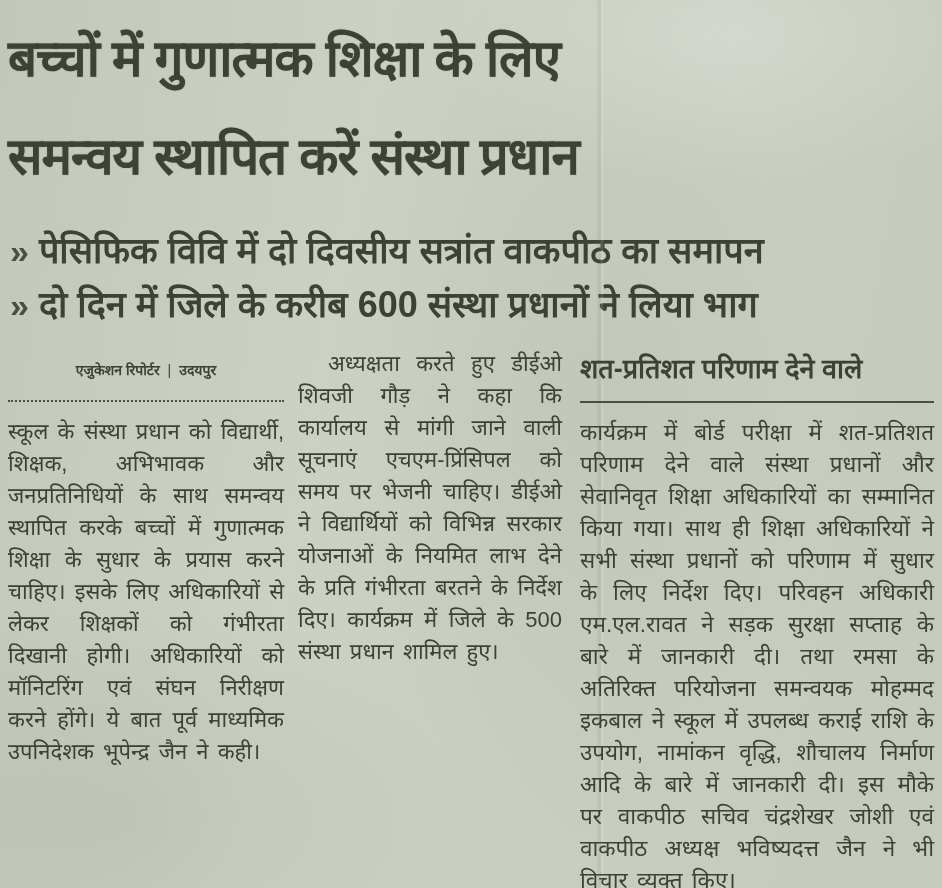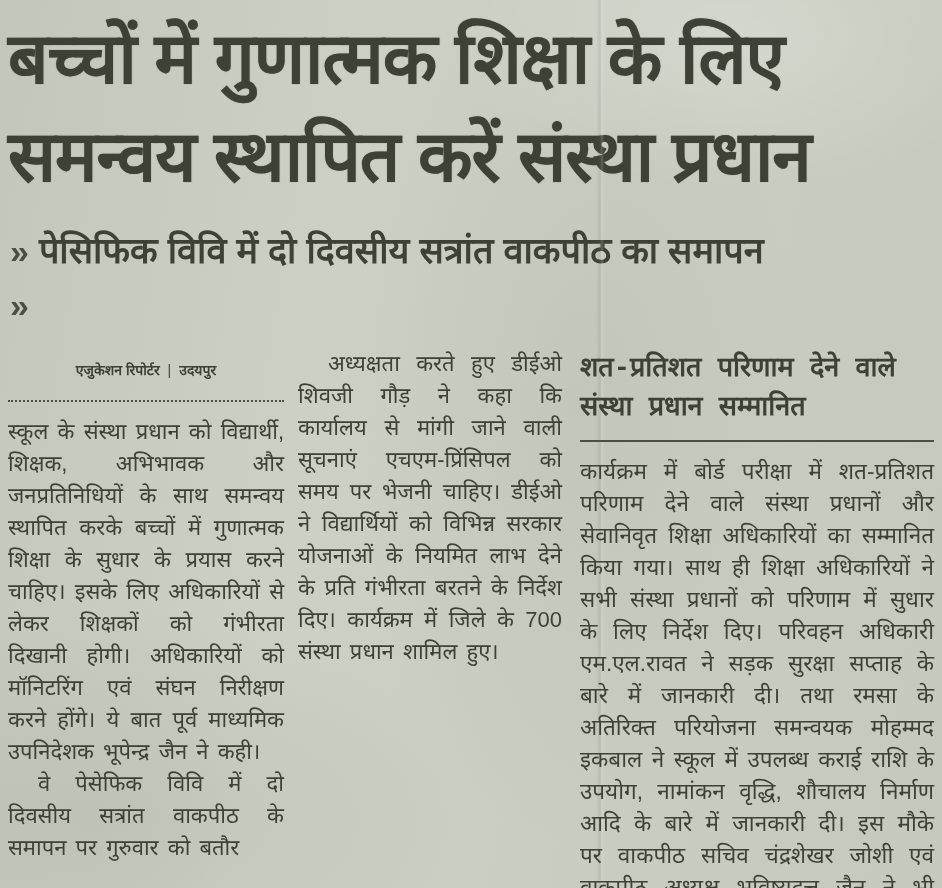--- a/index.html
+++ b/index.html
@@ -27,21 +27,21 @@
   
   .paper::before{
     content:"";
     position:absolute;left:596px;top:0;width:8px;height:888px;
     background:linear-gradient(90deg, transparent, rgba(90,96,82,0.14) 50%, rgba(255,255,255,0.18) 75%, transparent);
     pointer-events:none;
   }
   .headline{
     padding:10px 6px 0 8px;
     font-weight:700;
-    font-size:71px;
+    font-size:51px;
     line-height:98px;
     letter-spacing:-1px;
     color:var(--ink);
     text-shadow:0 0 1px rgba(61,66,54,0.55);
   }
   .headline .hl-line{display:block;white-space:nowrap;}
   .subheads{
     padding:18px 6px 0 10px;
   }
   .subhead{
@@ -86,21 +86,21 @@
     white-space:nowrap;
   }
   .byline .sep{padding:0 8px;font-weight:400;}
   .col3 .section-heading{
     font-weight:700;
     font-size:27px;
     line-height:39px;
     text-align:left;
     padding:2px 0 12px 0;
   }
-  .col3 .section-heading span{display:block;font-family:Liberation Mono, monospace;}
+  .col3 .section-heading span{display:block;}
   .col3 .heading-rule{
     height:2px;
     background:var(--ink-soft);
     margin-bottom:14px;
   }
   .col3 p{font-size:22.5px;line-height:32px;}
 </style>
 </head>
 <body>
 
@@ -111,40 +111,39 @@
     <span class="hl-line">समन्वय स्थापित करें संस्था प्रधान</span>
   </h1>
 
   <div class="subheads">
     <div class="subhead">
       <span class="marker">»</span>
       <span class="subhead-text">पेसिफिक विवि में दो दिवसीय सत्रांत वाकपीठ का समापन</span>
     </div>
     <div class="subhead">
       <span class="marker">»</span>
+      <span class="subhead-text">दो दिन में जिले के करीब 600 संस्था प्रधानों ने लिया भाग</span>
     </div>
   </div>
 
   <div class="columns">
 
     <div class="col col1">
       <div class="byline">
         <span>एजुकेशन रिपोर्टर</span><span class="sep">|</span><span>उदयपुर</span>
       </div>
       <p>स्कूल के संस्था प्रधान को विद्यार्थी, शिक्षक, अभिभावक और जनप्रतिनिधियों के साथ समन्वय स्थापित करके बच्चों में गुणात्मक शिक्षा के सुधार के प्रयास करने चाहिए। इसके लिए अधिकारियों से लेकर शिक्षकों को गंभीरता दिखानी होगी। अधिकारियों को मॉनिटरिंग एवं संघन निरीक्षण करने होंगे। ये बात पूर्व माध्यमिक उपनिदेशक भूपेन्द्र जैन ने कही।</p>
-      <p class="indent">वे पेसेफिक विवि में दो दिवसीय सत्रांत वाकपीठ के समापन पर गुरुवार को बतौर</p>
     </div>
 
     <div class="col col2">
-      <p class="indent">अध्यक्षता करते हुए डीईओ शिवजी गौड़ ने कहा कि कार्यालय से मांगी जाने वाली सूचनाएं एचएम-प्रिंसिपल को समय पर भेजनी चाहिए। डीईओ ने विद्यार्थियों को विभिन्न सरकार योजनाओं के नियमित लाभ देने के प्रति गंभीरता बरतने के निर्देश दिए। कार्यक्रम में जिले के 700 संस्था प्रधान शामिल हुए।</p>
+      <p class="indent">अध्यक्षता करते हुए डीईओ शिवजी गौड़ ने कहा कि कार्यालय से मांगी जाने वाली सूचनाएं एचएम-प्रिंसिपल को समय पर भेजनी चाहिए। डीईओ ने विद्यार्थियों को विभिन्न सरकार योजनाओं के नियमित लाभ देने के प्रति गंभीरता बरतने के निर्देश दिए। कार्यक्रम में जिले के 500 संस्था प्रधान शामिल हुए।</p>
     </div>
 
     <div class="col col3">
       <h2 class="section-heading">
         <span>शत-प्रतिशत परिणाम देने वाले</span>
-        <span>संस्था प्रधान सम्मानित</span>
       </h2>
       <div class="heading-rule"></div>
       <p>कार्यक्रम में बोर्ड परीक्षा में शत-प्रतिशत परिणाम देने वाले संस्था प्रधानों और सेवानिवृत शिक्षा अधिकारियों का सम्मानित किया गया। साथ ही शिक्षा अधिकारियों ने सभी संस्था प्रधानों को परिणाम में सुधार के लिए निर्देश दिए। परिवहन अधिकारी एम.एल.रावत ने सड़क सुरक्षा सप्ताह के बारे में जानकारी दी। तथा रमसा के अतिरिक्त परियोजना समन्वयक मोहम्मद इकबाल ने स्कूल में उपलब्ध कराई राशि के उपयोग, नामांकन वृद्धि, शौचालय निर्माण आदि के बारे में जानकारी दी। इस मौके पर वाकपीठ सचिव चंद्रशेखर जोशी एवं वाकपीठ अध्यक्ष भविष्यदत्त जैन ने भी विचार व्यक्त किए।</p>
     </div>
 
   </div>
 </div>
 
 </body></html>

